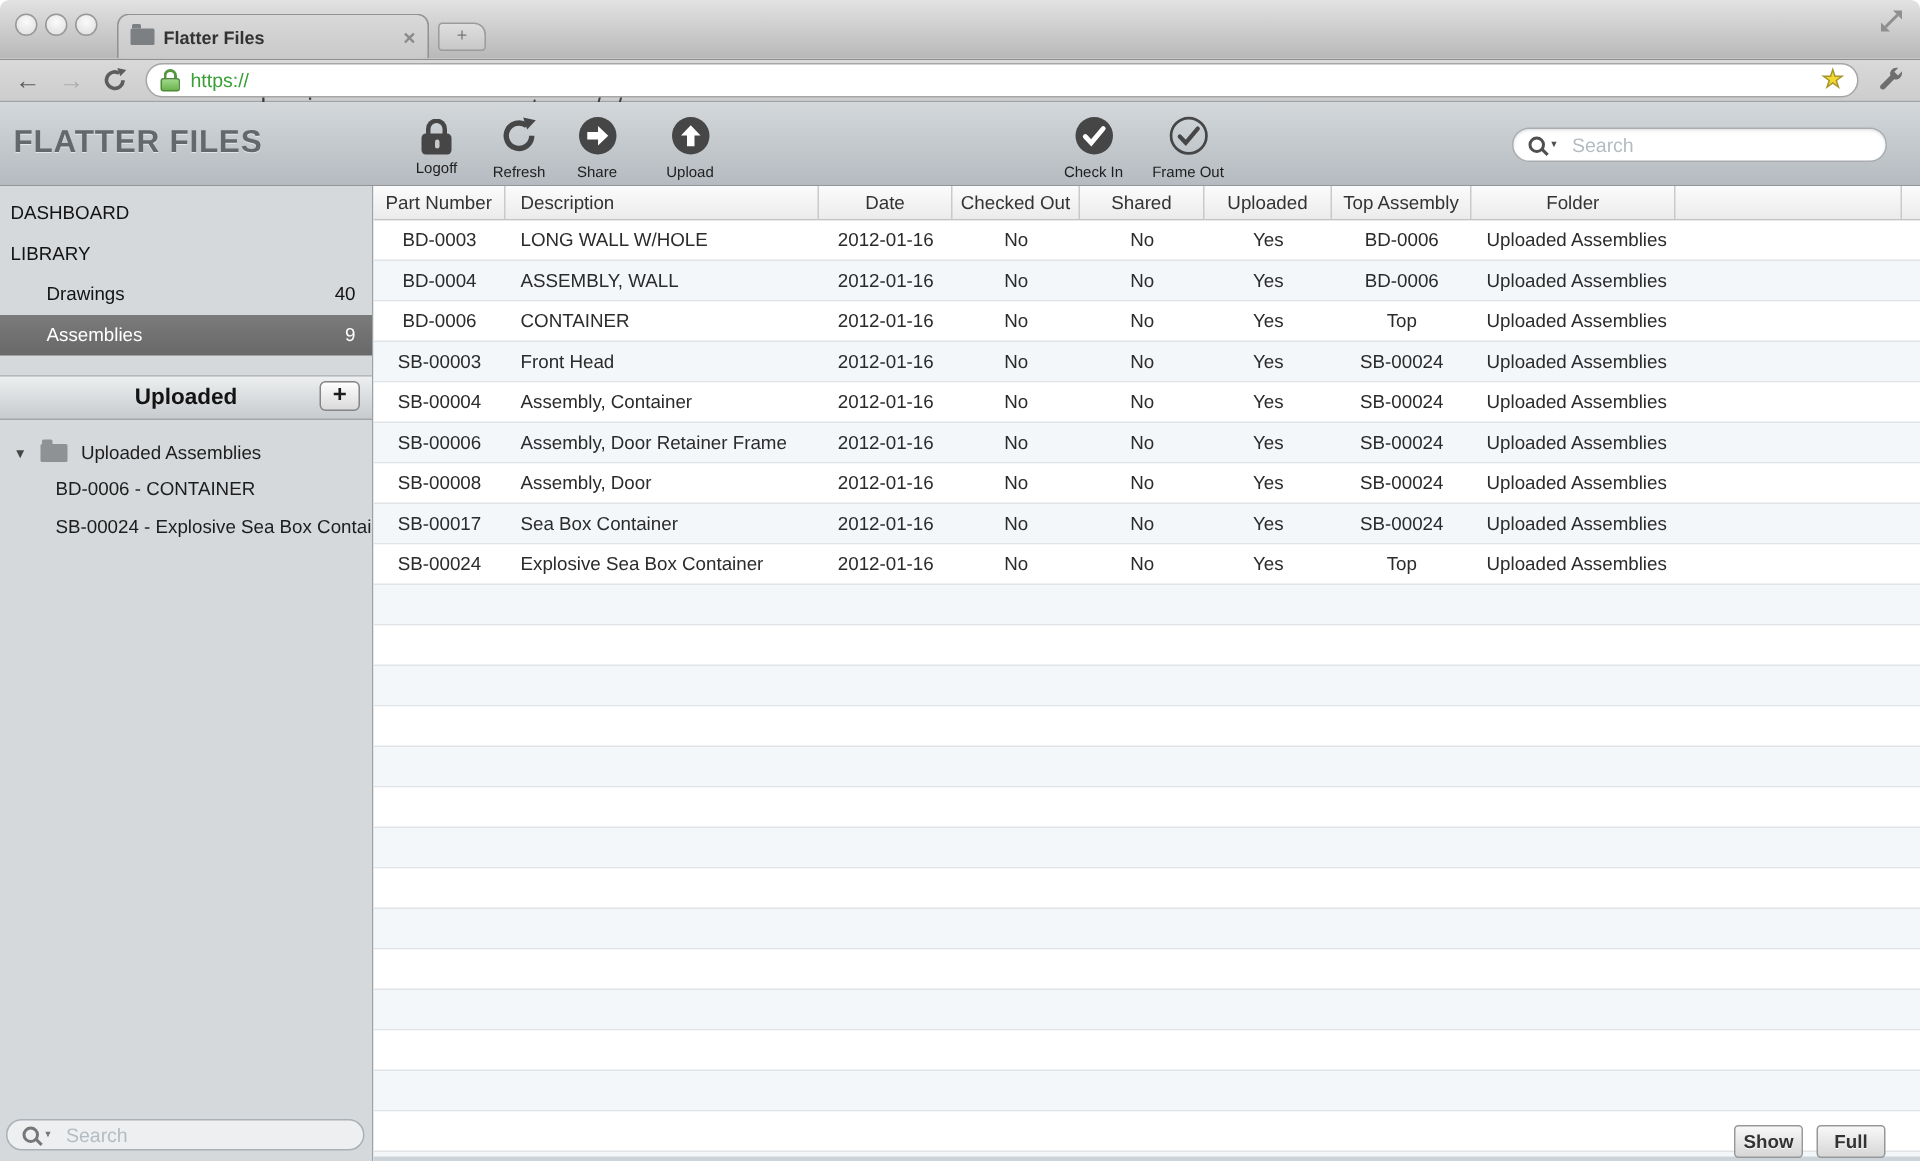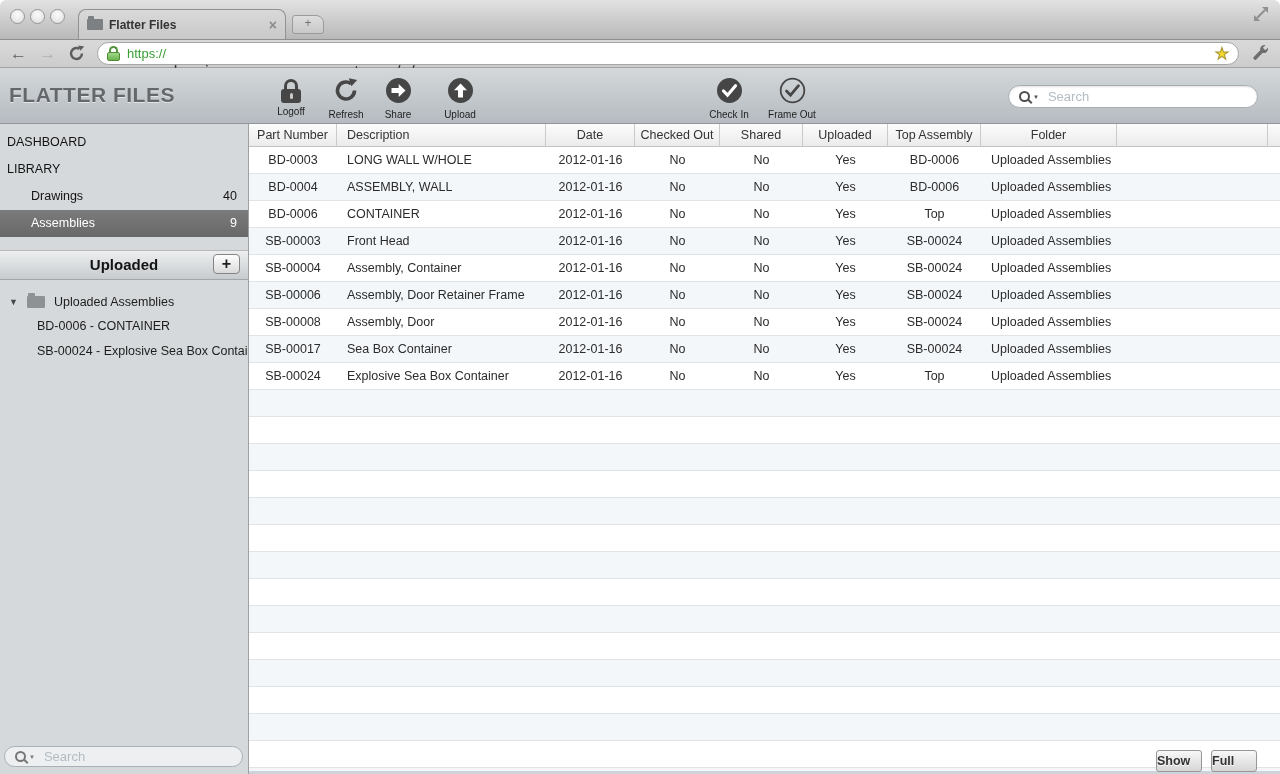--- a/index.html
+++ b/index.html
@@ -140,21 +140,21 @@
   .cell{display:flex;align-items:center;justify-content:center;box-sizing:border-box;white-space:nowrap;overflow:hidden;}
   .cell.al{justify-content:flex-start;padding-left:10px;}
   .c0{width:88px;} .c1{width:209px;} .c2{width:89px;} .c3{width:85px;}
   .c4{width:83px;} .c5{width:85px;} .c6{width:93px;} .c7{width:136px;}
   .cx{flex:1;} .ccap{width:12px;border-right:none!important;}
   .main-bottom{position:absolute;left:0;right:0;bottom:0;height:4px;background:#ccd4da;}
   .fbtn{
     position:absolute;bottom:3px;width:46px;height:22px;
     background:linear-gradient(#f8f8f8,#d6d6d6);border:1px solid #979797;border-radius:3px;
     font-size:12.5px;font-weight:bold;color:#333;text-shadow:0 1px 0 #fff;
-    text-align:left;line-height:20px;box-sizing:border-box;margin-left:48px;
+    text-align:center;line-height:20px;box-sizing:border-box;margin-left:48px;
   }
   .btn-show{right:78px;} .btn-full{right:23px;}
 </style>
 </head>
 <body>
 
 <div class="browser-top">
   <div class="traffic">
     <span class="tl"></span>
     <span class="tl"></span>

